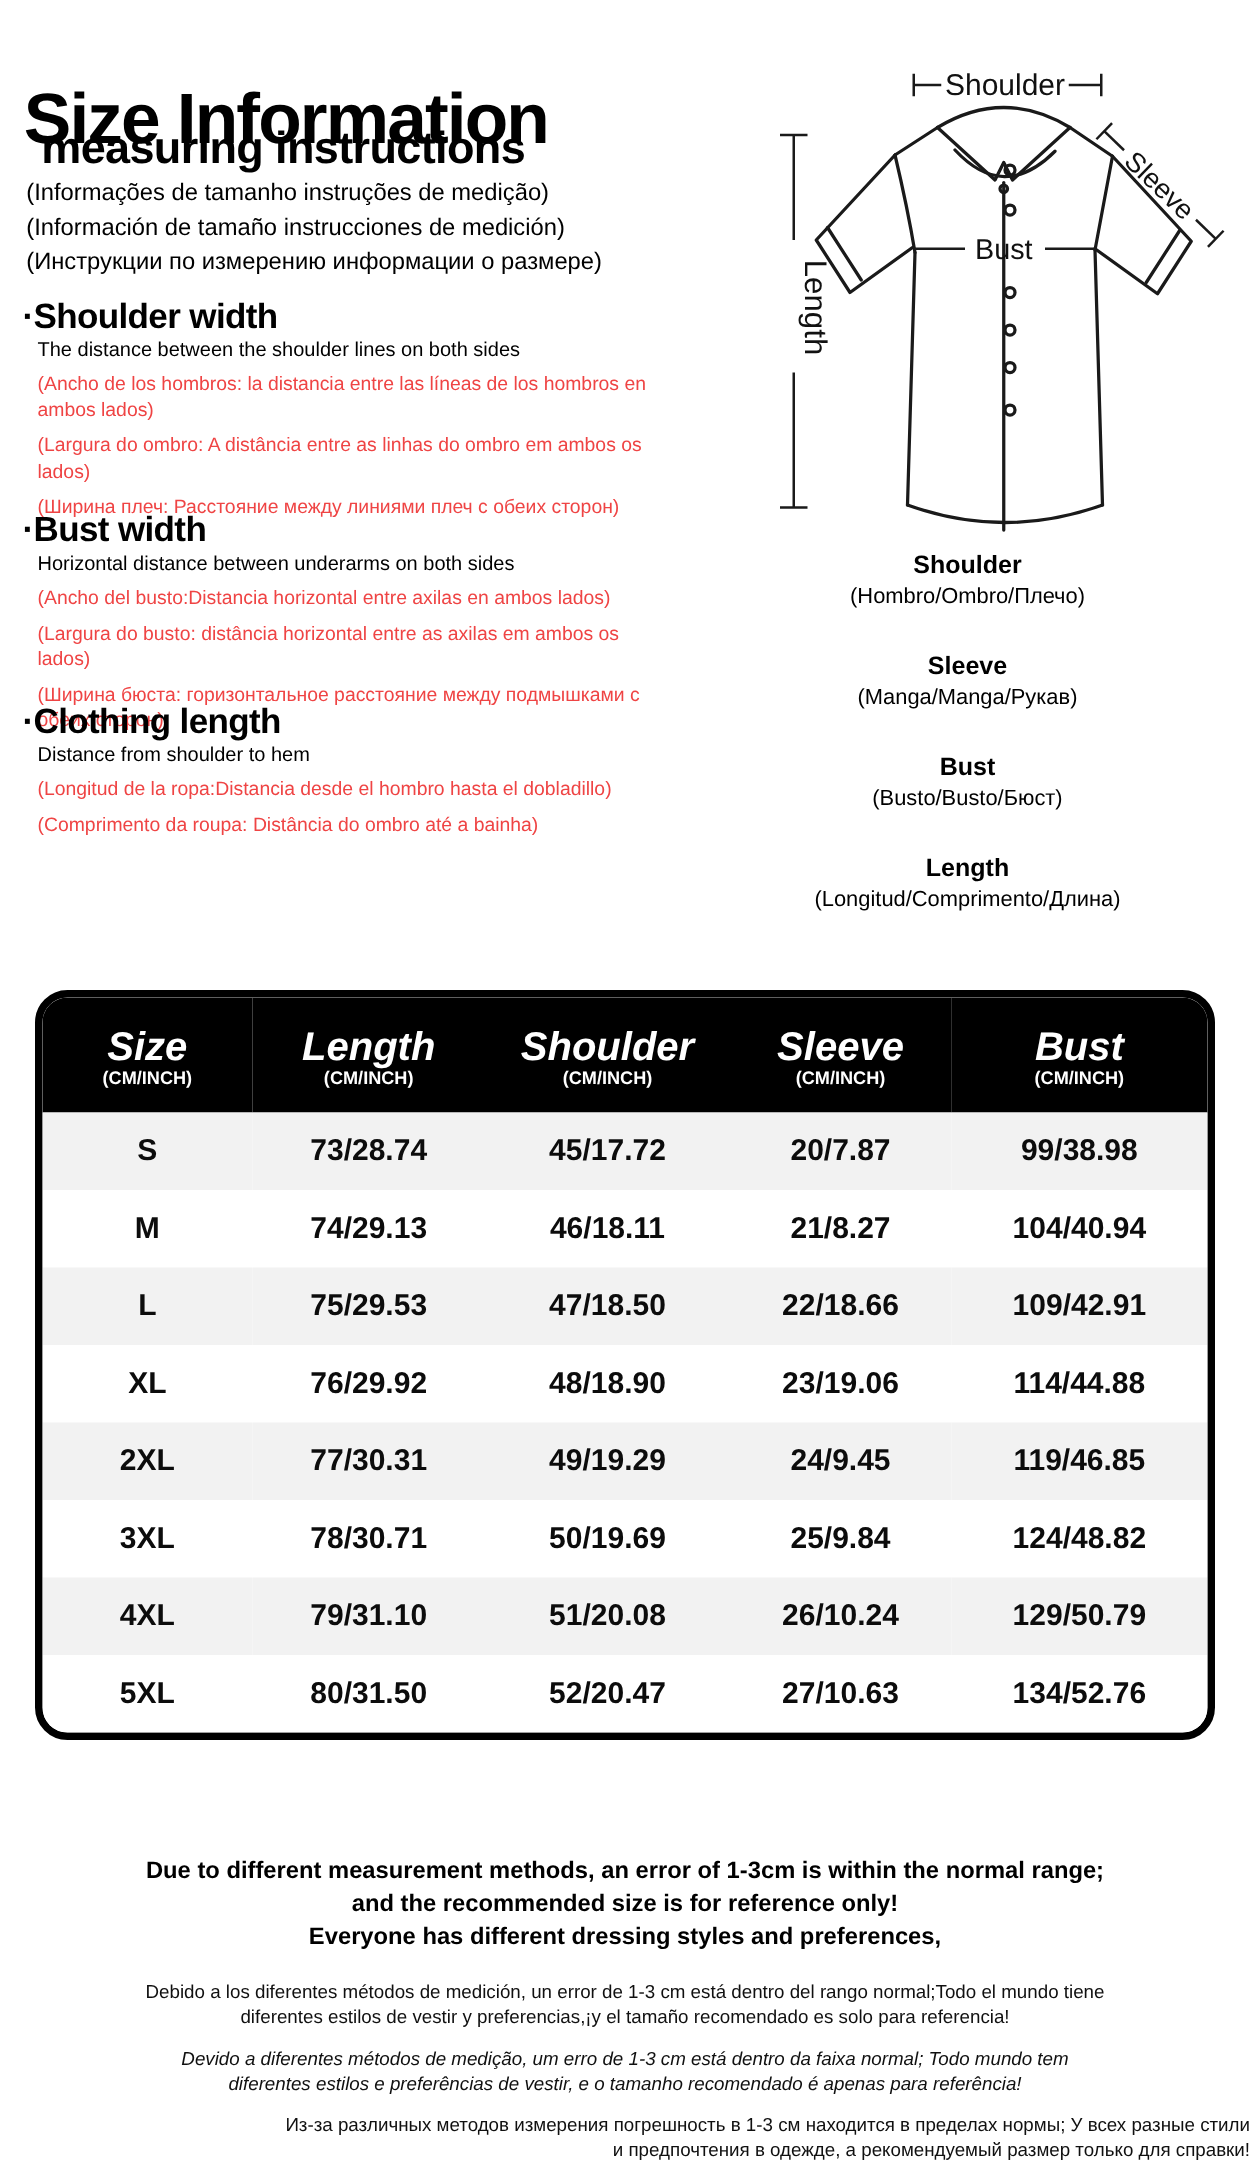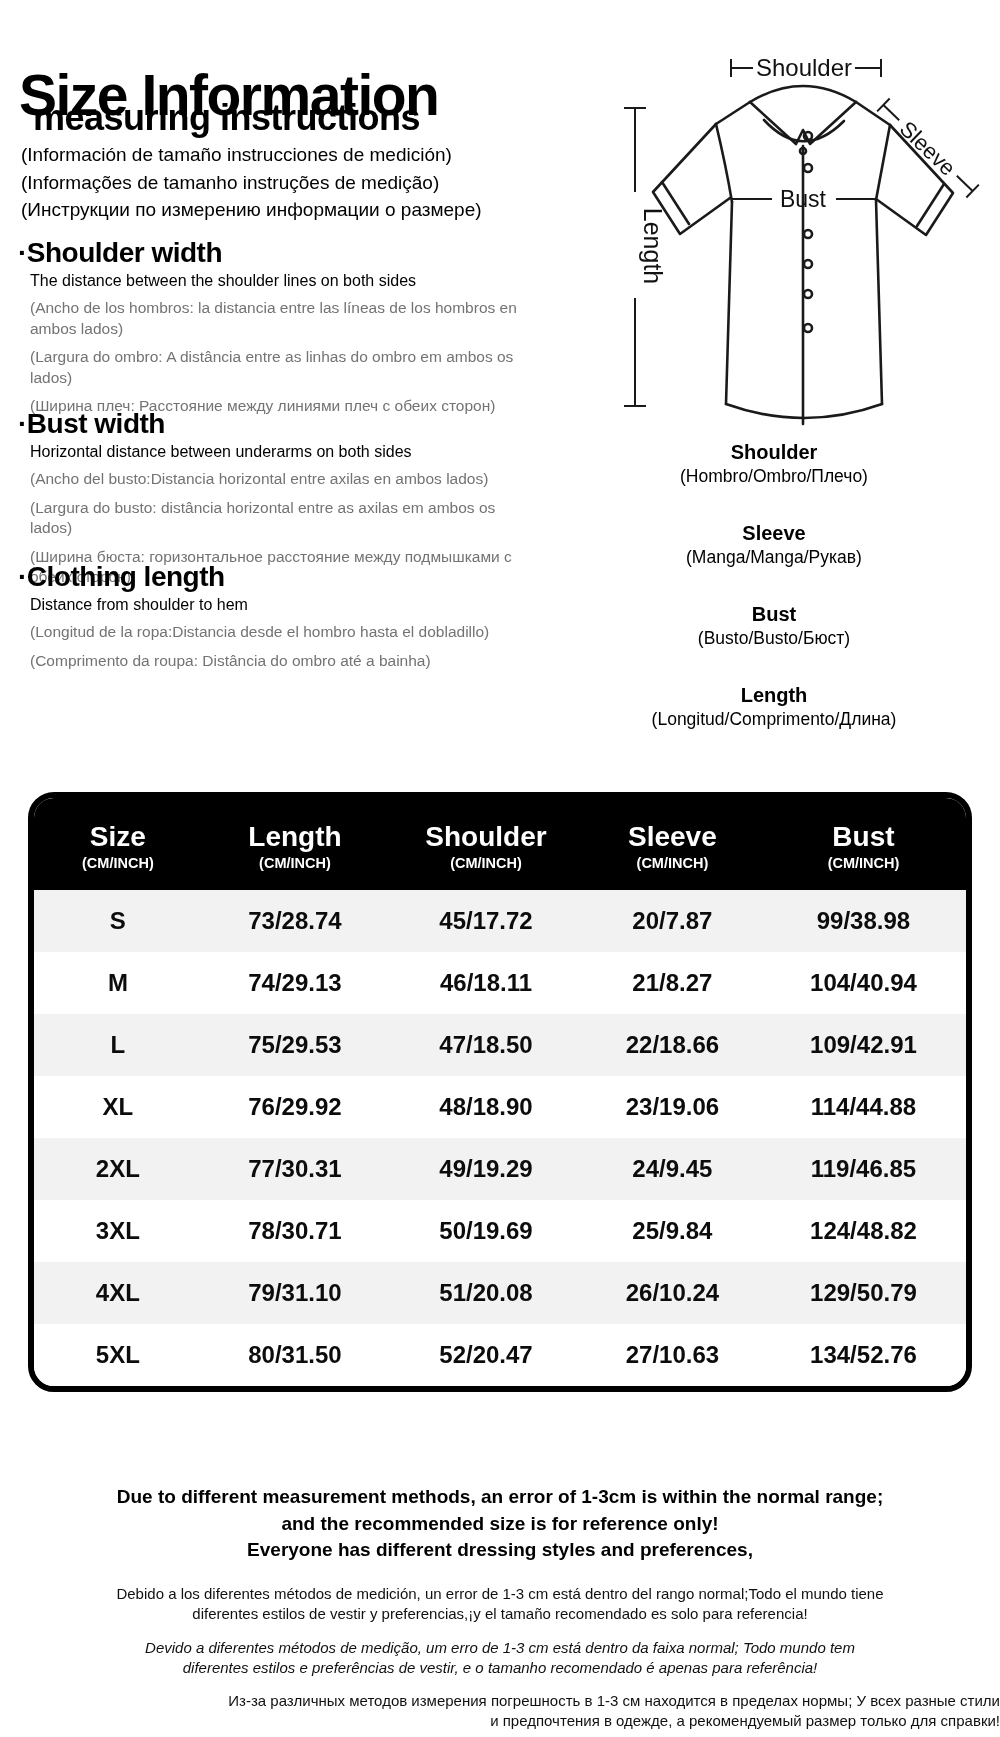--- a/index.html
+++ b/index.html
@@ -8,61 +8,61 @@
     font-family:"Liberation Sans","DejaVu Sans",sans-serif;overflow:hidden;
   }
   
   .title{position:absolute;left:19px;top:24px;font-size:57px;font-weight:bold;letter-spacing:-1.5px;}
   .subtitle{position:absolute;left:33px;top:97px;font-size:36px;font-weight:bold;letter-spacing:-0.5px;}
   .sub-trans{position:absolute;left:21px;top:141px;font-size:19px;line-height:27.5px;}
   
   .sec{position:absolute;left:18px;width:524px;}
   .sec h3{font-size:28px;font-weight:bold;margin:0;letter-spacing:-0.5px;}
   .sec .desc{font-size:16px;margin:3px 0 2px 12px;}
-  .sec .tr{font-size:15.5px;line-height:20.5px;margin:8px 2px 0 12px;color:#737373;}
+  .sec .tr{font-size:15.5px;line-height:20.5px;margin:8px 2px 0 12px;color:#ef4444;}
   
   .diagram{position:absolute;left:556px;top:34px;}
   .st{stroke:#1a1a1a;stroke-width:2.6;fill:none;stroke-linejoin:round;stroke-linecap:round;}
   .ml{stroke:#1a1a1a;stroke-width:2;fill:none;}
   .mtxt{font-family:"Liberation Sans","DejaVu Sans",sans-serif;fill:#111;}
   .legend{position:absolute;left:556px;top:440px;width:436px;text-align:center;}
   .lg-group{margin-bottom:33px;}
   .lg-term{font-size:20px;font-weight:bold;line-height:24px;}
   .lg-tr{font-size:17.5px;line-height:24px;}
   
   .size-table-wrap{
     position:absolute;left:28px;top:792px;width:944px;height:600px;
     border:6px solid #000;border-radius:26px;overflow:hidden;background:#fff;box-sizing:border-box;
   }
   table.size-table{width:100%;height:100%;border-collapse:collapse;table-layout:fixed;}
   .size-table thead tr{height:92px;}
   .size-table th{background:#000;color:#fff;text-align:center;vertical-align:middle;padding:0;}
-  .col-label{font-size:28px;font-weight:bold;line-height:32px;margin-top:6px;}
+  .col-label{font-size:32px;font-weight:bold;line-height:32px;margin-top:6px;font-style:italic;}
   .col-unit{font-size:14.5px;font-weight:bold;line-height:20px;}
   .size-table td{
     text-align:center;vertical-align:middle;font-size:24px;font-weight:bold;color:#0c0c0c;padding:0;
   }
   .size-table tbody tr{height:62px;background:#fff;}
   .size-table tbody tr.alt{background:#f2f2f2;}
   
   .notes{position:absolute;top:1484px;left:0;width:1000px;text-align:center;}
   .note-en div{font-size:19px;font-weight:bold;line-height:26.5px;}
   .note-sub div{font-size:15px;line-height:20.5px;color:#101010;}
   .note-es{margin-top:20px;}
   .note-pt{margin-top:13px;font-style:italic;}
   .note-ru{margin-top:12px;text-align:right;}
 </style>
 </head>
 <body>
 
 <h1 class="title">Size Information</h1>
 <div class="subtitle">measuring instructions</div>
 <div class="sub-trans">
+  <div>(Informações de tamanho instruções de medição)</div>
   <div>(Información de tamaño instrucciones de medición)</div>
-  <div>(Informações de tamanho instruções de medição)</div>
   <div>(Инструкции по измерению информации о размере)</div>
 </div>
 
 <section class="sec" style="top:237px">
   <h3>·Shoulder width</h3>
   <p class="desc">The distance between the shoulder lines on both sides</p>
   <p class="tr">(Ancho de los hombros: la distancia entre las líneas de los hombros en ambos lados)</p>
   <p class="tr">(Largura do ombro: A distância entre as linhas do ombro em ambos os lados)</p>
   <p class="tr">(Ширина плеч: Расстояние между линиями плеч с обеих сторон)</p>
 </section>

